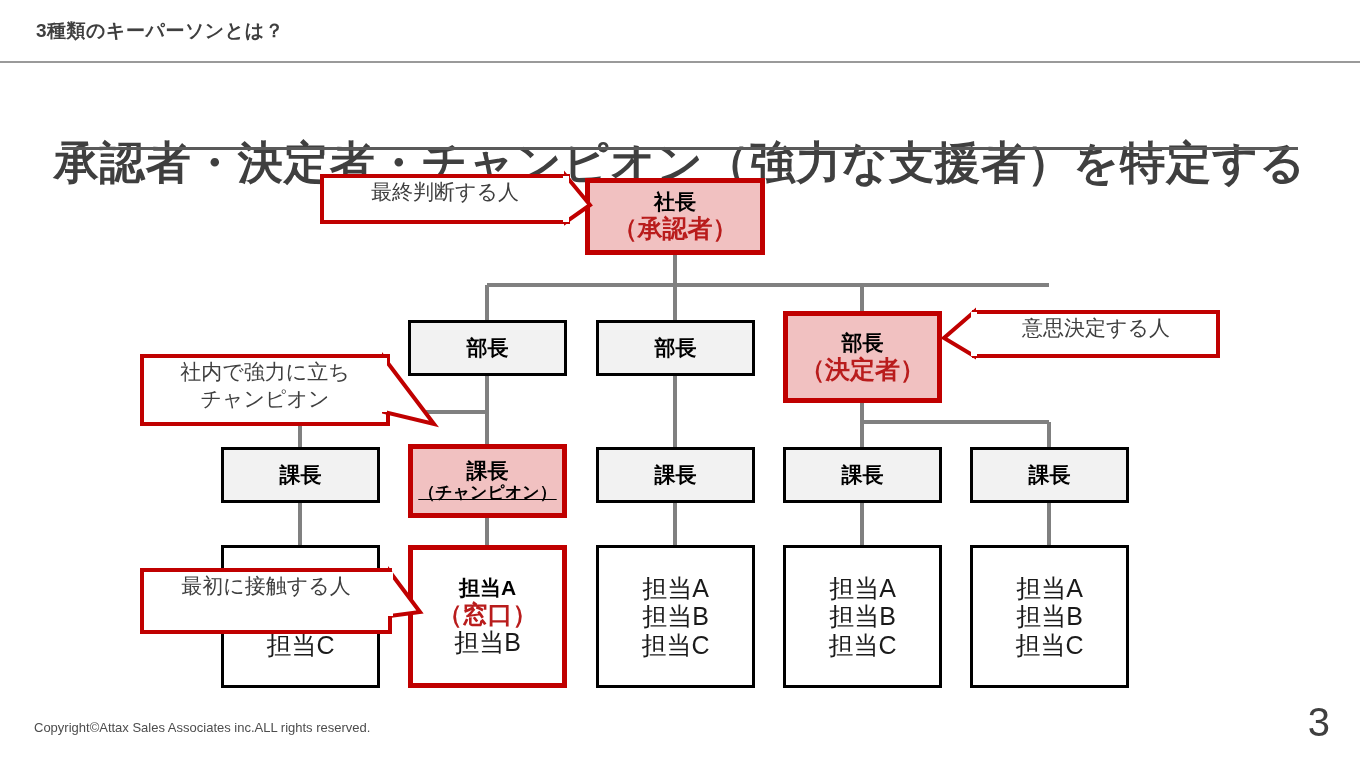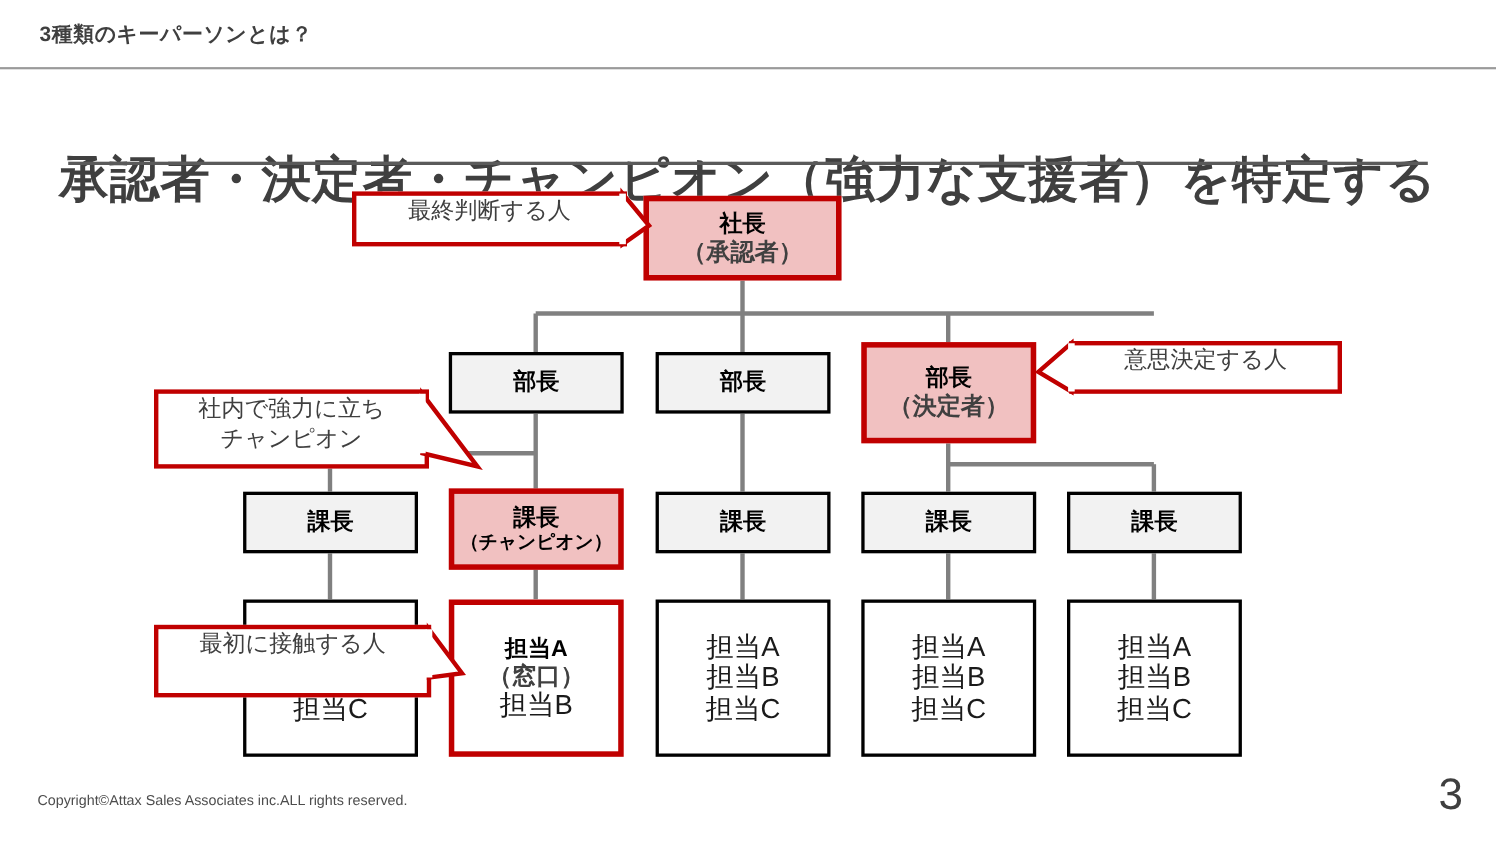--- a/index.html
+++ b/index.html
@@ -82,27 +82,28 @@
     line-height: 1.14;
     z-index: 3;
   }
   .node .line1 {
     font-weight: bold;
     font-size: 21px;
     color: #000000;
   }
   .node .line2 {
     font-weight: bold;
-    font-size: 22px;
-    color: #404040;
+    font-size: 25px;
+    color: #b91c1c;
   }
   .node .line-small {
     font-weight: bold;
     font-size: 17px;
     color: #000000;
+    text-decoration: underline;
   }
   .node .plain {
     font-size: 25px;
     font-weight: normal;
     color: #1a1a1a;
   }
 
   .node.plainbox {
     background: #f2f2f2;
     border: 3px solid #000000;

